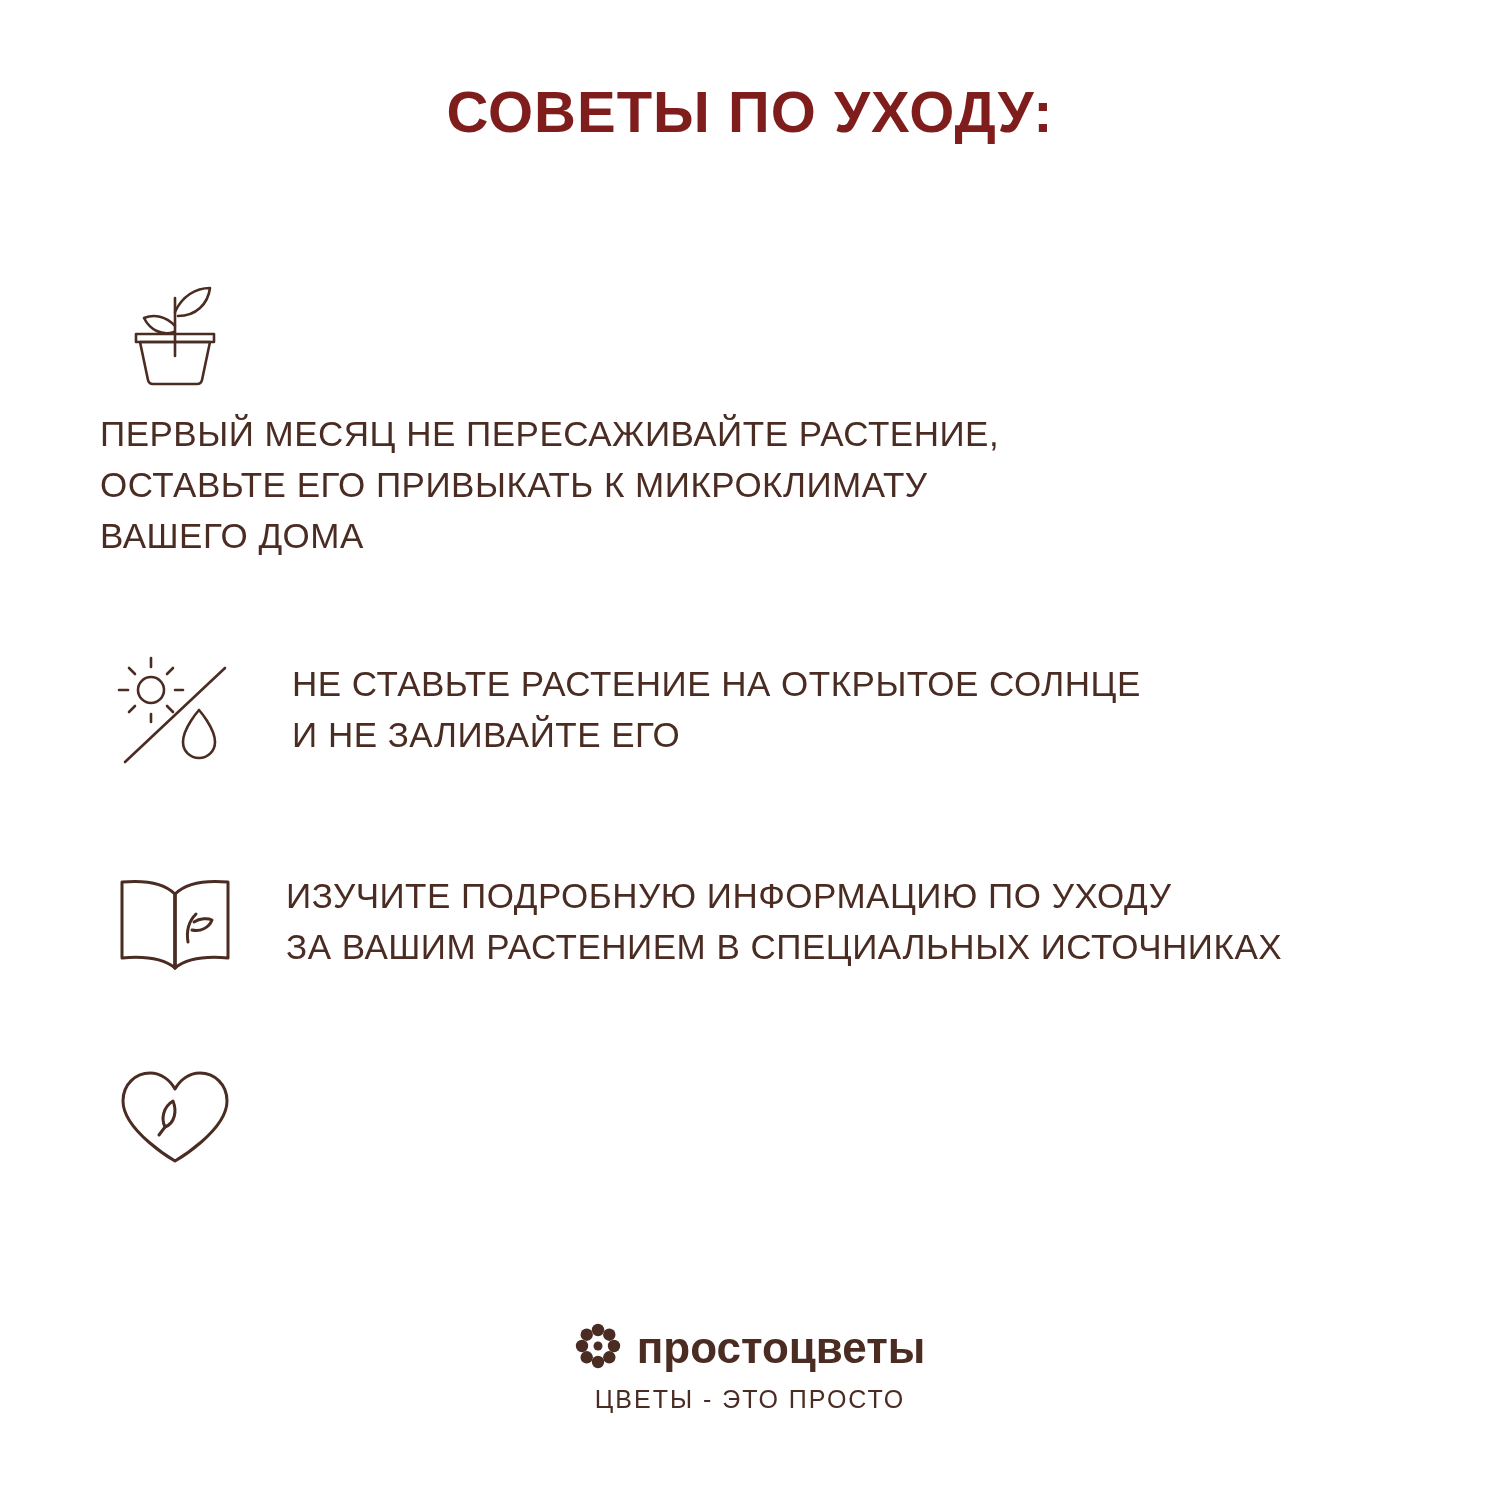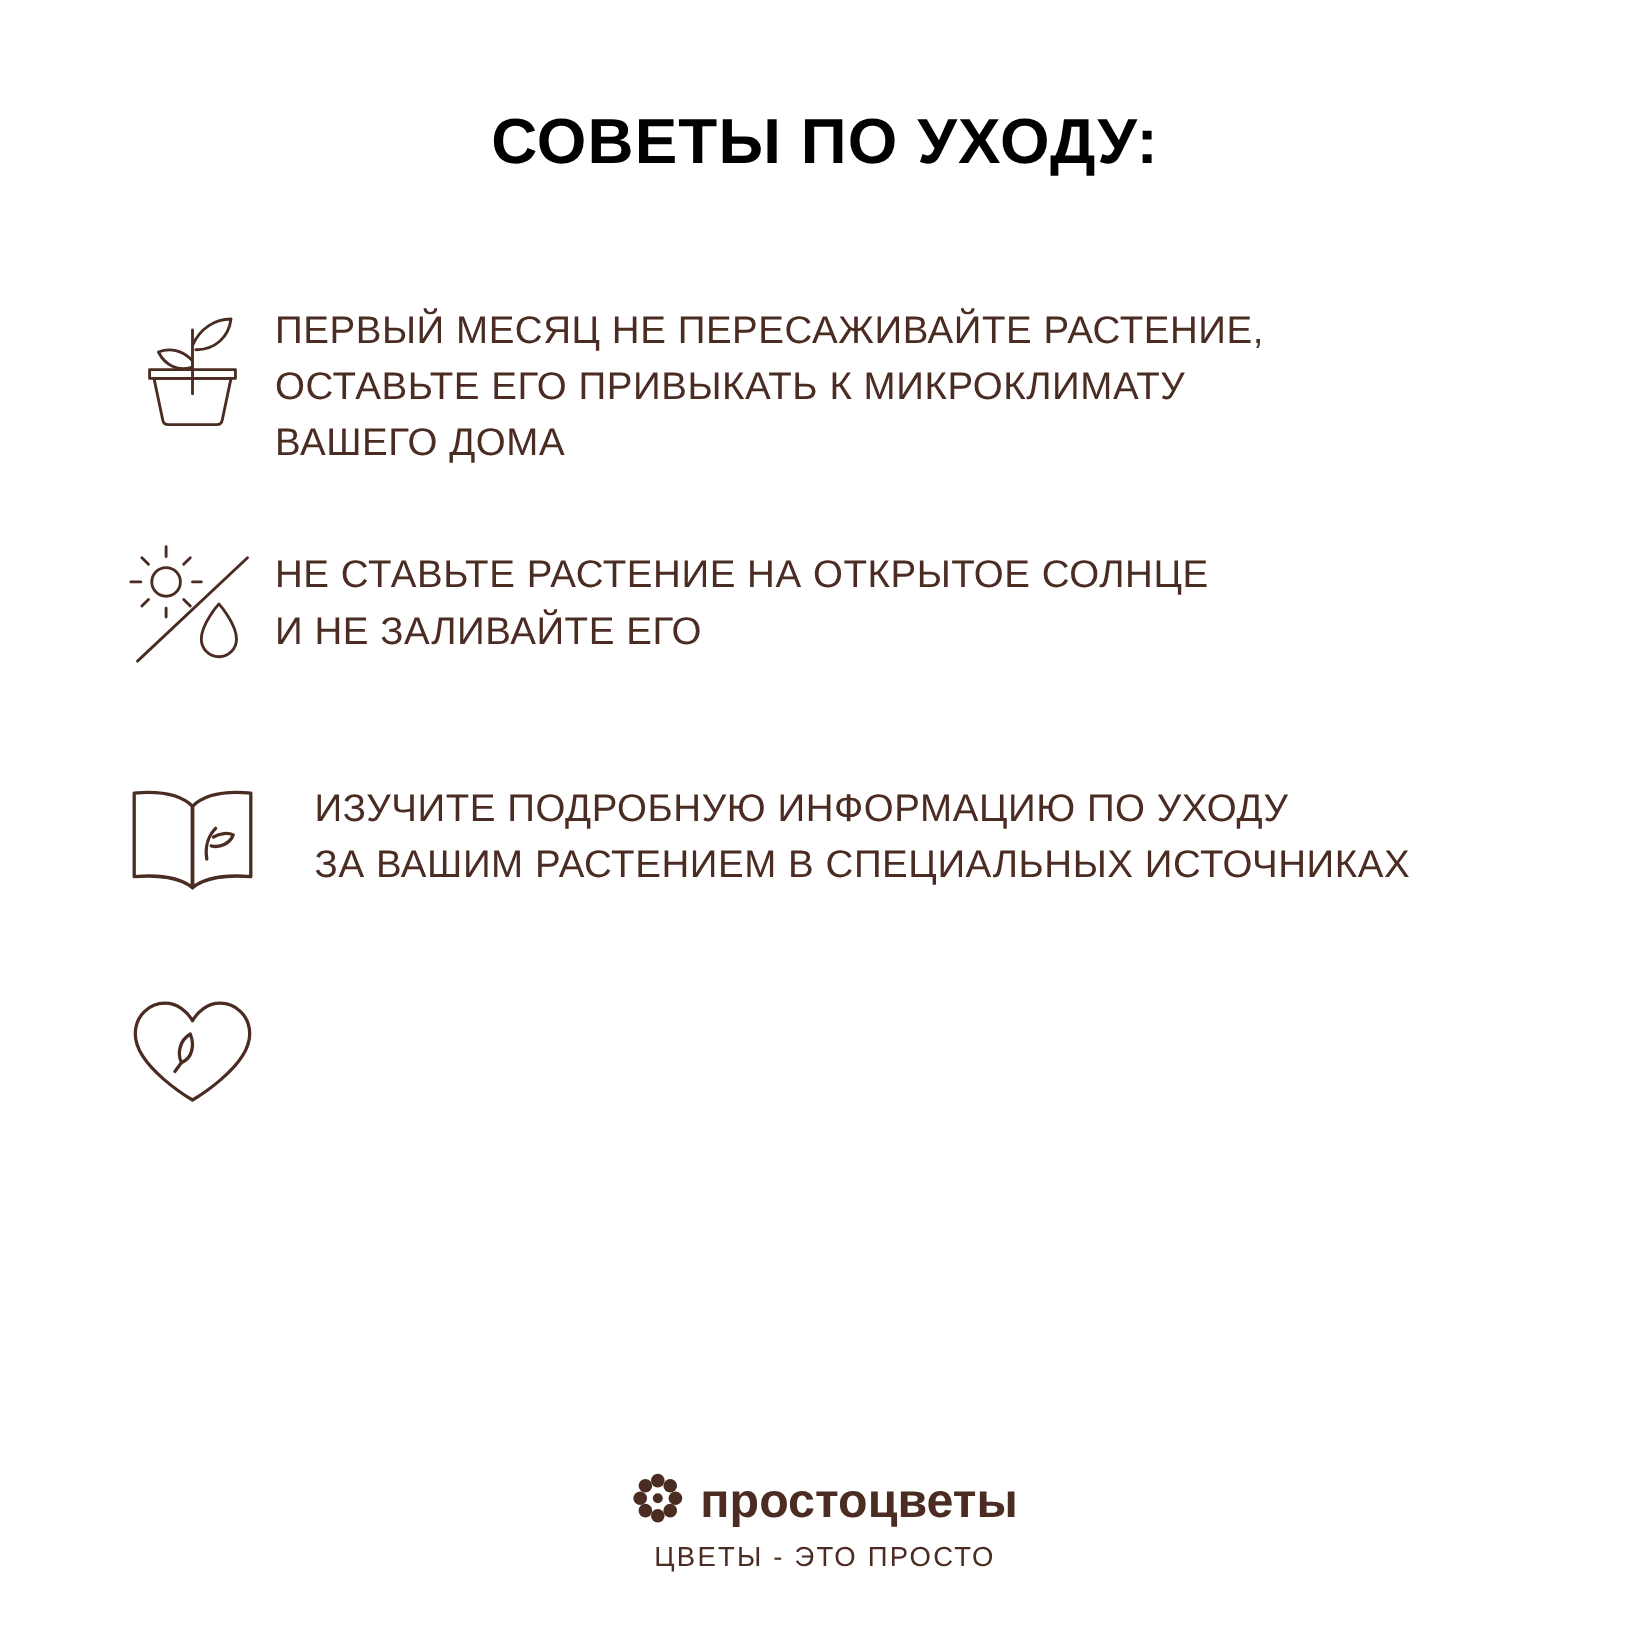--- a/index.html
+++ b/index.html
@@ -18,22 +18,22 @@
     position: relative;
     width: 1500px;
     height: 1500px;
     box-sizing: border-box;
   }
   .title {
     text-align: center;
     font-size: 58px;
     font-weight: bold;
     letter-spacing: 1px;
-    color: #000000;
-    margin: 17px;
+    color: #7f1d1d;
+    margin: 0;
     padding-top: 78px;
     text-transform: uppercase;
   }
   .tips {
     margin-top: 108px;
     padding-left: 100px;
     padding-right: 60px;
   }
   .tip {
     display: flex;
@@ -59,22 +59,22 @@
     color: #4a2c23;
     text-transform: uppercase;
     padding-top: 6px;
   }
   .tip-text .line {
     display: block;
     white-space: nowrap;
   }
 
   
-  .tip-1 { margin-top: 0; margin-bottom: 64px; }
-  .tip-2 { margin-bottom: 92px; }
+  .tip-1 { margin-top: 0; margin-bottom: 92px; flex-direction: column; }
+  .tip-2 { margin-bottom: 92px; gap: 42px; }
   .tip-3 { margin-bottom: 72px; gap: 36px; }
   .tip-4 { margin-bottom: 0; }
 
   .footer {
     position: absolute;
     left: 0;
     right: 0;
     bottom: 86px;
     text-align: center;
   }

